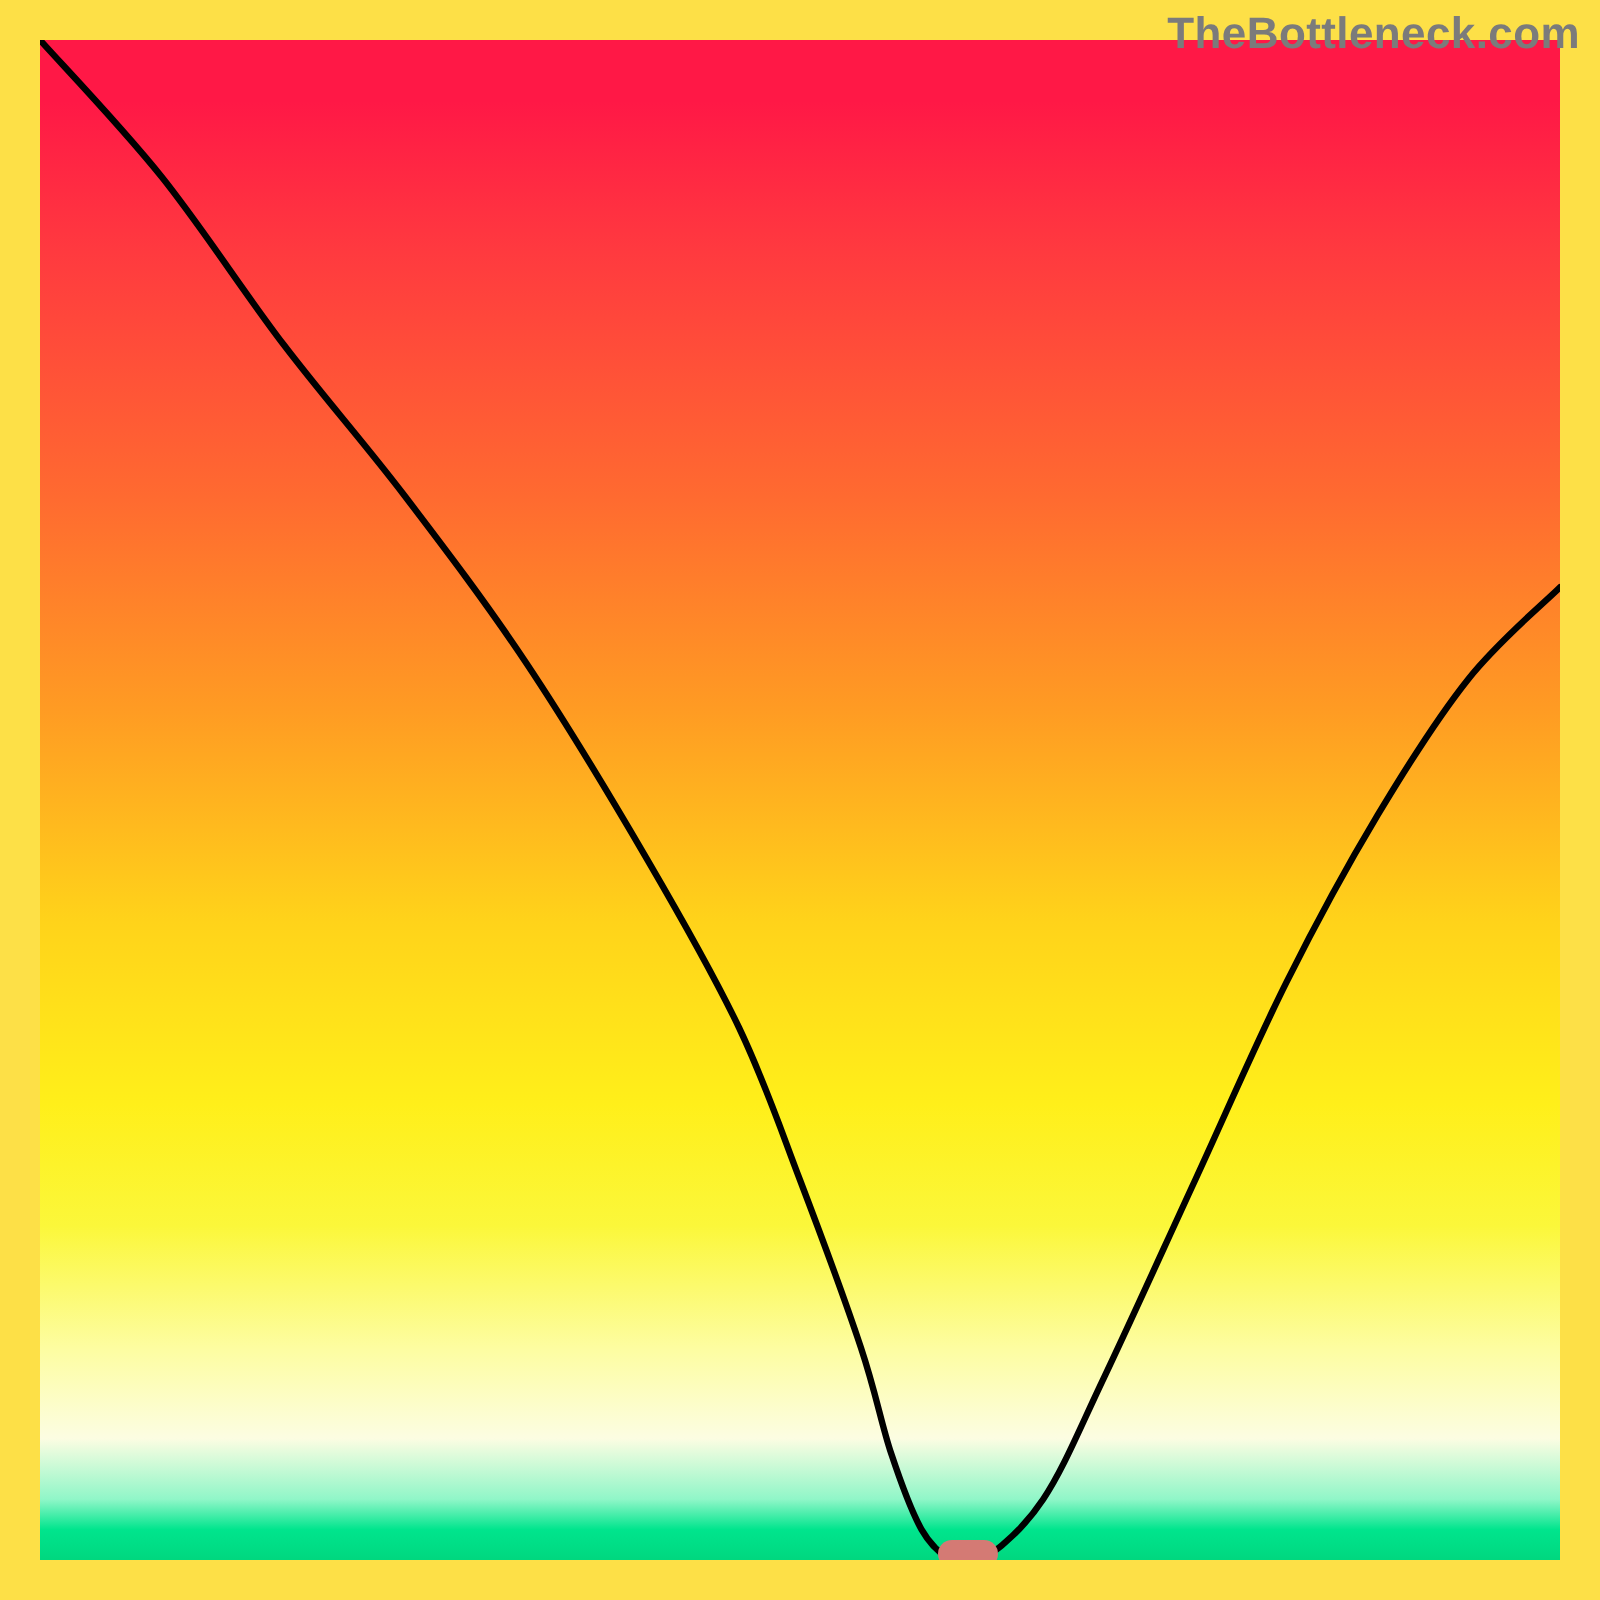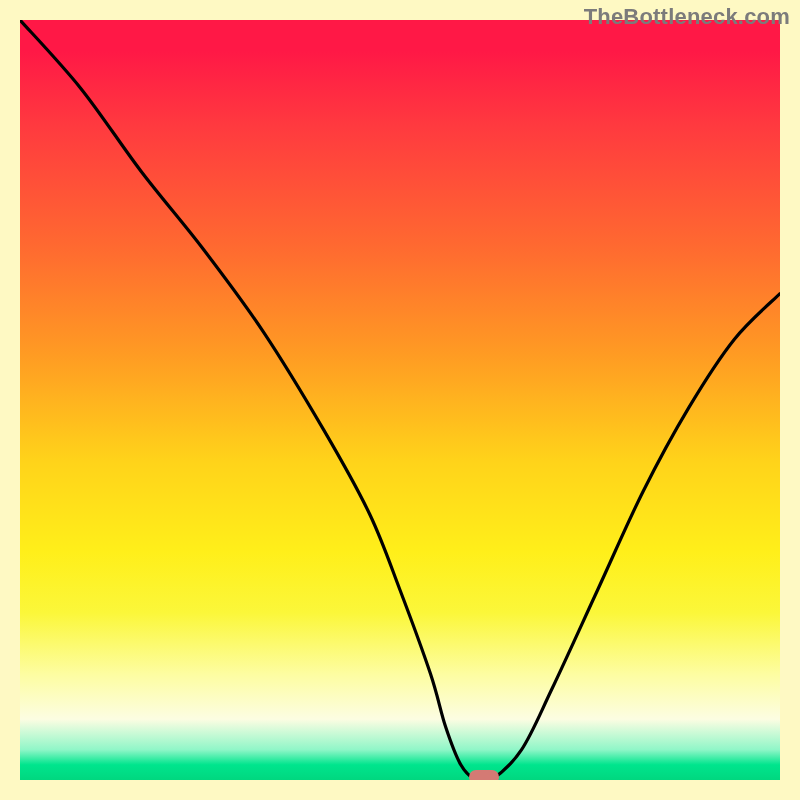--- a/index.html
+++ b/index.html
@@ -8,21 +8,21 @@
     width: 800px;
     height: 800px;
     background: #000;
     overflow: hidden;
     font-family: Arial, Helvetica, sans-serif;
   }
   .canvas {
     position: relative;
     width: 800px;
     height: 800px;
-    background: #fef9c3;
+    background: #fde047;
   }
   .watermark {
     position: absolute;
     top: 4px;
     right: 10px;
     font-size: 22px;
     font-weight: 600;
     color: #7b7b7b;
     letter-spacing: 0.2px;
     z-index: 40;

